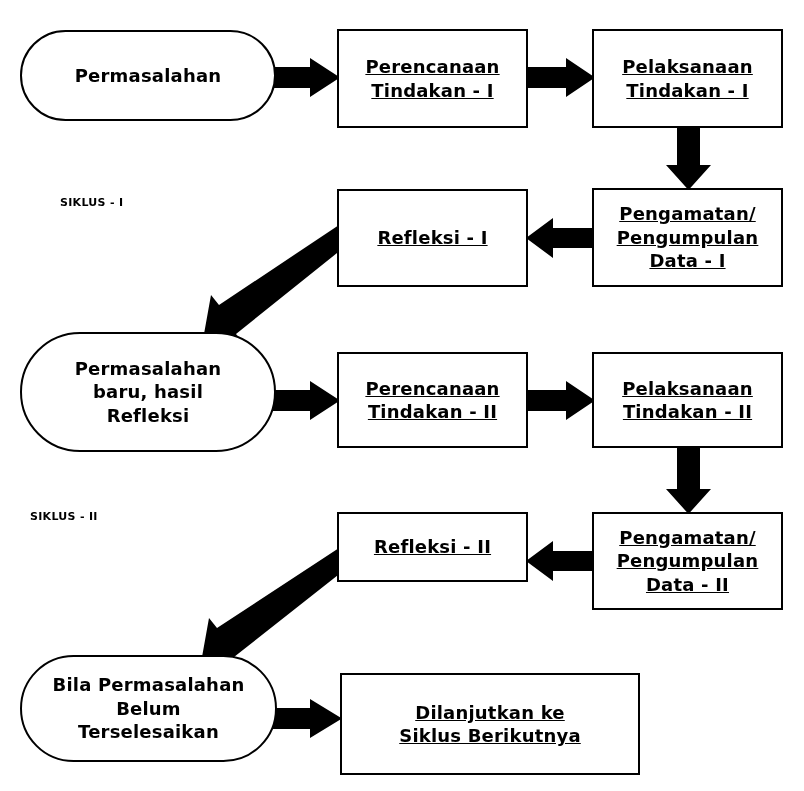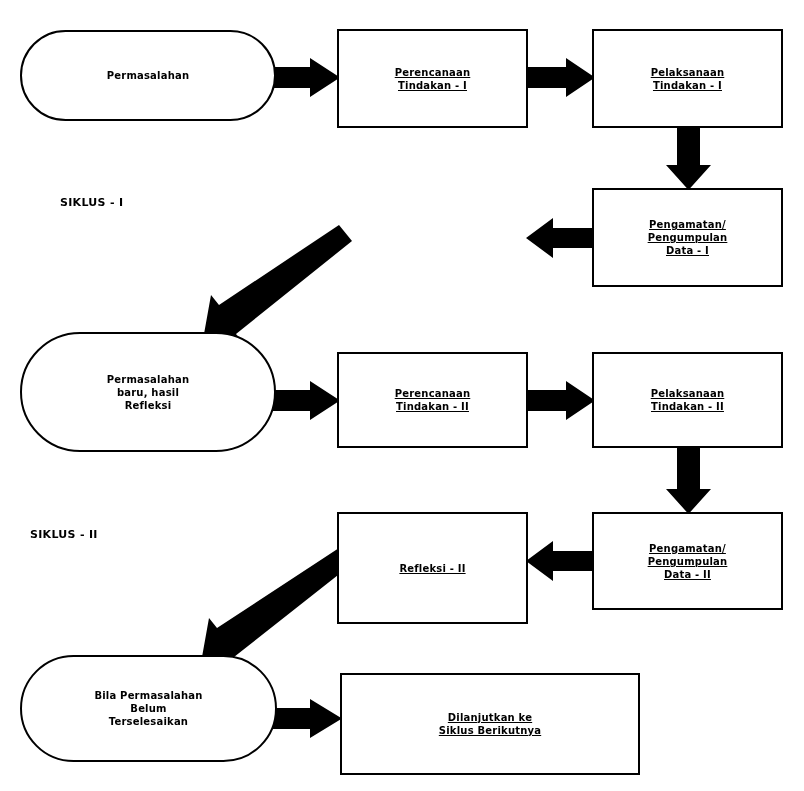--- a/index.html
+++ b/index.html
@@ -27,21 +27,21 @@
   }
   .node {
     position: absolute;
     box-sizing: border-box;
     display: flex;
     align-items: center;
     justify-content: center;
     text-align: center;
     color: #000000;
     font-weight: bold;
-    font-size: 10px;
+    font-size: 18px;
     line-height: 1.30;
     letter-spacing: 0.2px;
     background: #ffffff;
     border: 2px solid #000000;
     z-index: 3;
   }
   .node.rect {
     border-radius: 0;
     text-decoration: underline;
   }
@@ -129,20 +129,23 @@
     <span class="lbl">Pelaksanaan
 Tindakan - I</span>
   </div>
 
   <div class="node rect" style="left:592px; top:188px; width:191px; height:99px;">
     <span class="lbl">Pengamatan/
 Pengumpulan
 Data - I</span>
   </div>
 
+  <div class="node rect" style="left:337px; top:189px; width:191px; height:98px;">
+    <span class="lbl">Refleksi - I</span>
+  </div>
 
   <div class="node stadium" style="left:20px; top:332px; width:256px; height:120px;">
     <span class="lbl">Permasalahan
 baru, hasil
 Refleksi</span>
   </div>
 
   <div class="node rect" style="left:337px; top:352px; width:191px; height:96px;">
     <span class="lbl">Perencanaan
 Tindakan - II</span>
@@ -152,32 +155,32 @@
     <span class="lbl">Pelaksanaan
 Tindakan - II</span>
   </div>
 
   <div class="node rect" style="left:592px; top:512px; width:191px; height:98px;">
     <span class="lbl">Pengamatan/
 Pengumpulan
 Data - II</span>
   </div>
 
-  <div class="node rect" style="left:337px; top:512px; width:191px; height:112px;">
+  <div class="node rect" style="left:337px; top:512px; width:191px; height:70px;">
     <span class="lbl">Refleksi - II</span>
   </div>
 
   <div class="node stadium" style="left:20px; top:655px; width:257px; height:107px;">
     <span class="lbl">Bila Permasalahan
 Belum
 Terselesaikan</span>
   </div>
 
   <div class="node rect" style="left:340px; top:673px; width:300px; height:102px;">
     <span class="lbl">Dilanjutkan ke
 Siklus Berikutnya</span>
   </div>
 
   <div class="cycle-label" style="left:60px; top:196px;">SIKLUS - I</div>
 
-  <div class="cycle-label" style="left:30px; top:528px;">SIKLUS - II</div>
+  <div class="cycle-label" style="left:30px; top:510px;">SIKLUS - II</div>
 
 </div>
 
 </body></html>

